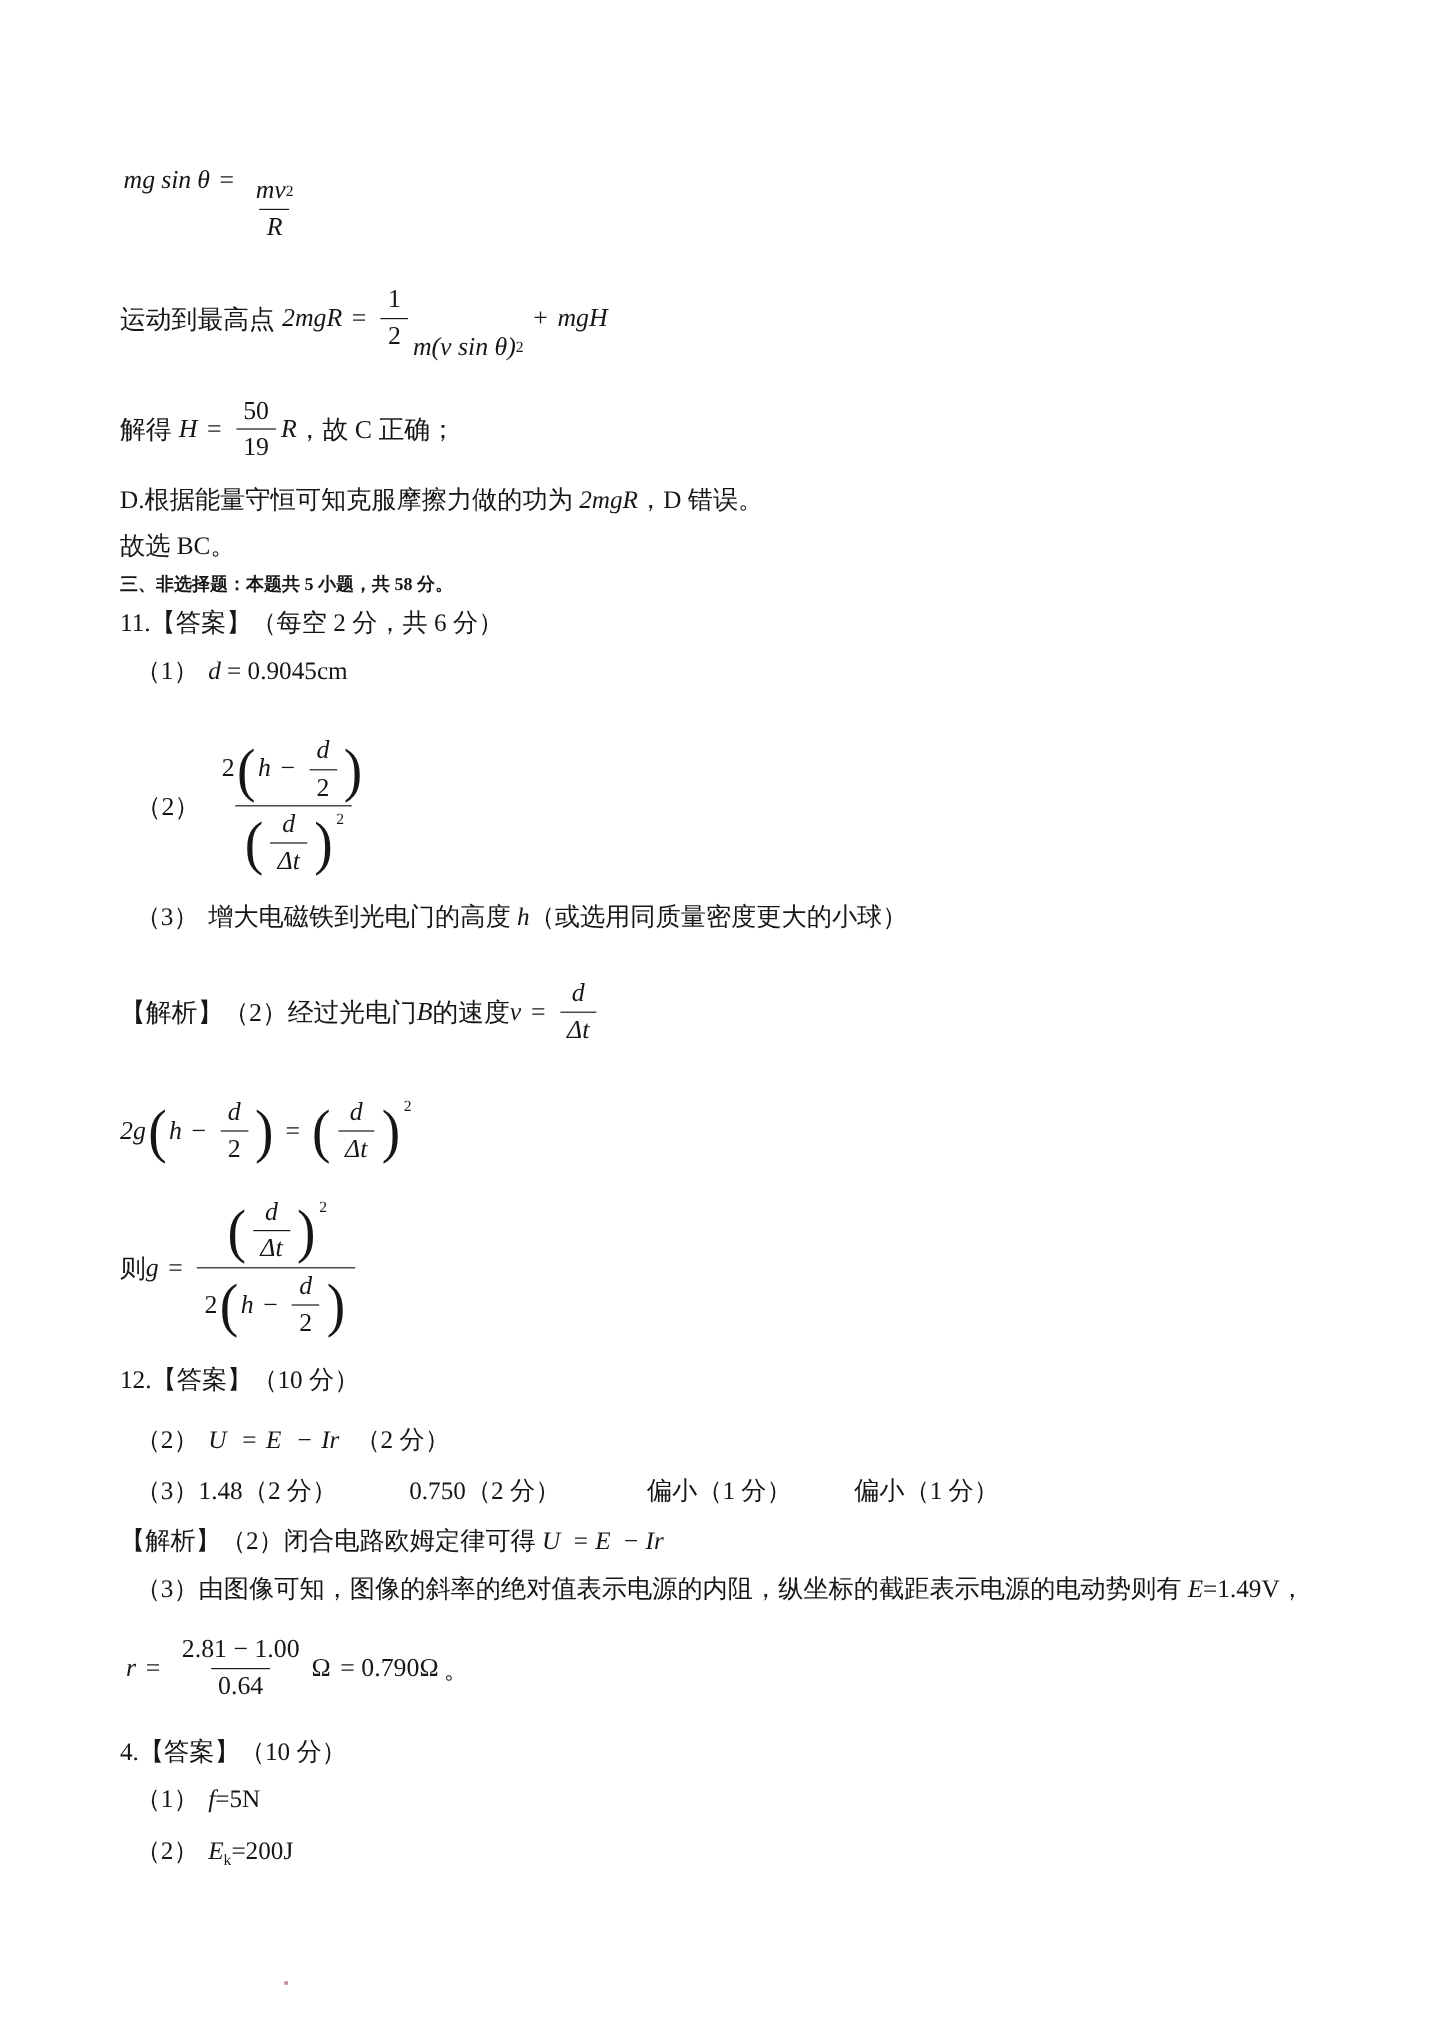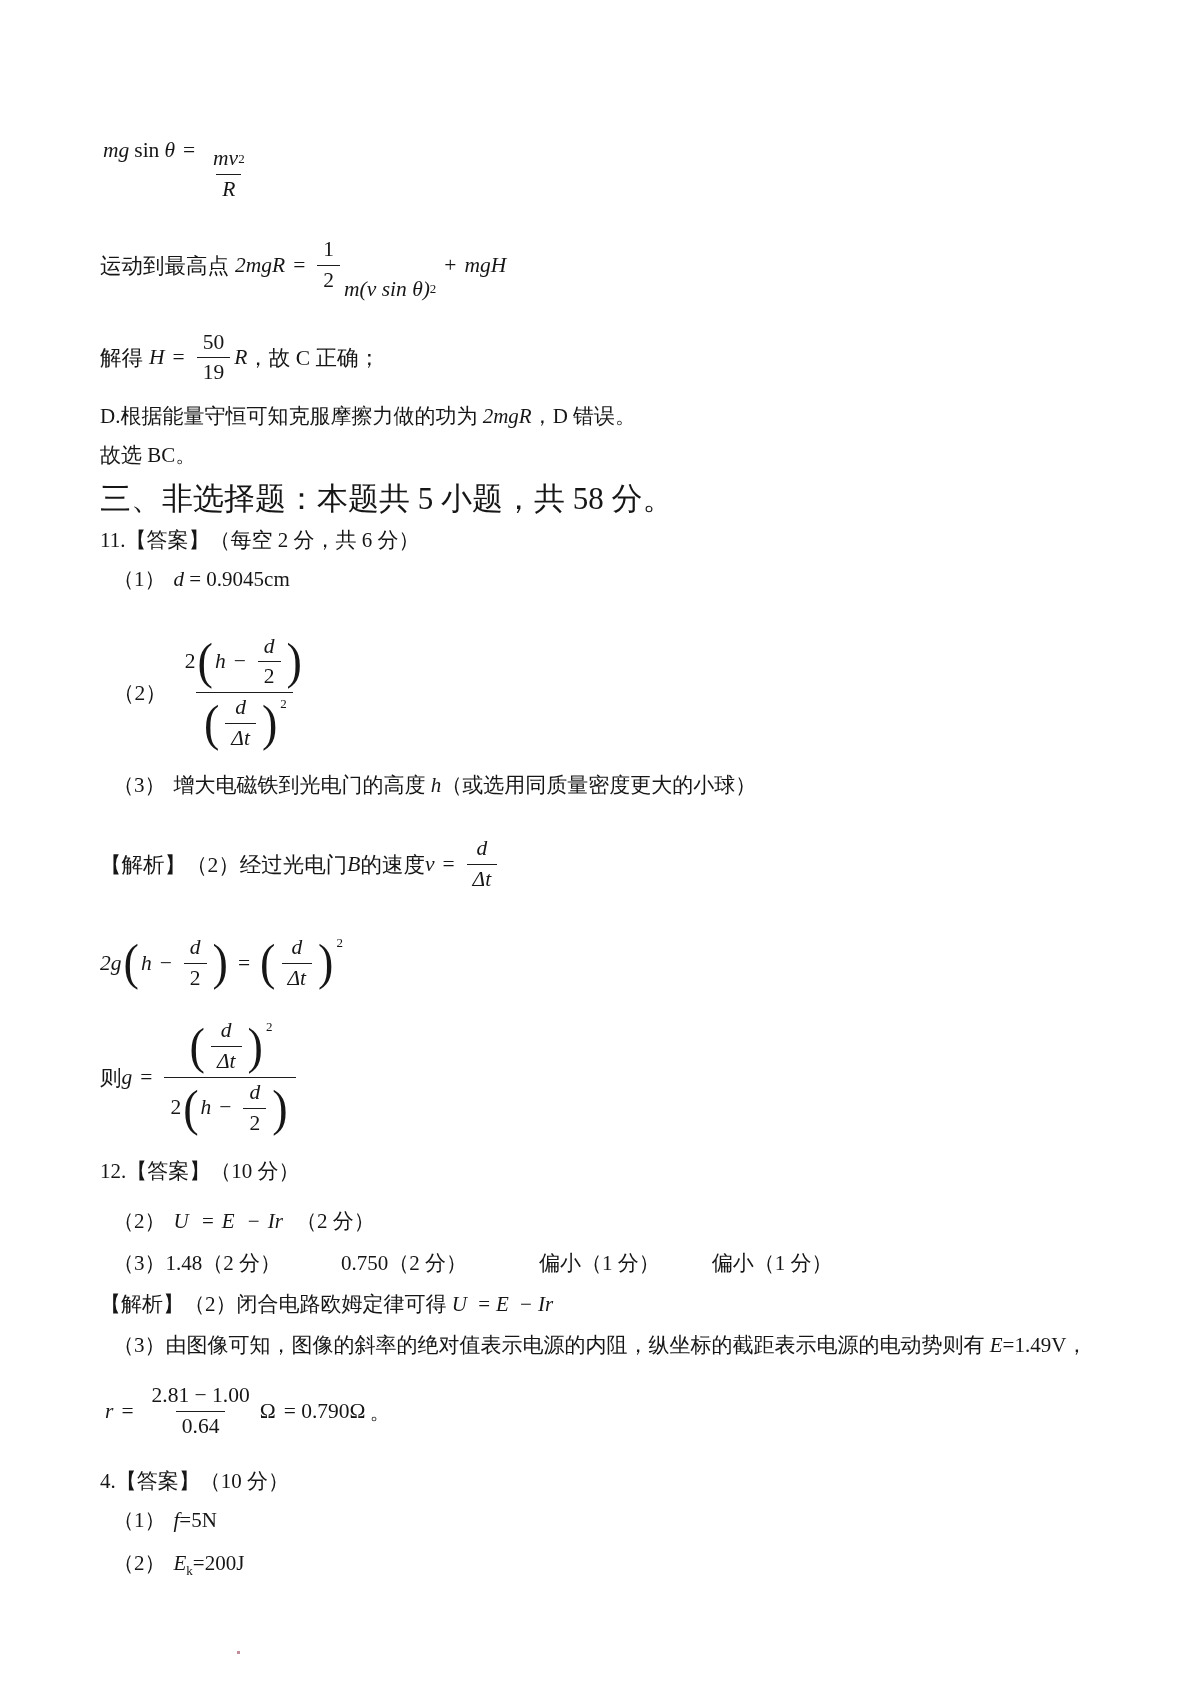--- a/index.html
+++ b/index.html
@@ -5,25 +5,25 @@
   html,body{margin:0;padding:0;}
   body{
     width:1200px;height:1698px;background:#ffffff;color:#161616;
     font-family:"Liberation Serif","DejaVu Serif",serif;
     overflow:hidden;position:relative;
   }
   .content{position:absolute;left:100px;top:0;right:60px;}
   .tline{font-size:21px;line-height:1.3;}
   .fline{display:flex;align-items:center;font-size:21.5px;white-space:nowrap;}
   .it{font-style:italic;}
-  .fn{margin:15px 5px;}
+  .fn{margin:15px 5px;font-style:italic;}
   .op{margin:0 8px;}
   .grp{display:inline-flex;align-items:center;margin-top:48px;}
   .lbl{margin-right:8px;}
-  .heading{font-size:31px;font-weight:normal;line-height:1.3;}
+  .heading{font-size:15px;font-weight:bold;line-height:1.3;}
   sup{font-size:13px;}
   sub{font-size:13px;}
   .frac{display:inline-flex;flex-direction:column;align-items:center;vertical-align:middle;margin:0 4px;line-height:1.2;text-align:center;}
   .frac > .num{display:inline-flex;align-items:center;justify-content:center;padding:0 6px 2px;}
   .frac > .den{display:inline-flex;align-items:center;justify-content:center;border-top:1.4px solid #1c1c1c;padding:2px 6px 0;}
   .bigp{font-size:215%;font-weight:300;line-height:0.85;display:inline-block;transform:scaleY(1.08);margin:0 2px;font-family:"Liberation Serif",serif;}
   .psup{font-size:13px;position:relative;top:-20px;margin-left:1px;}
   .gap70{display:inline-block;width:70px;}
   .gap60{display:inline-block;width:60px;}
   .gap72{display:inline-block;width:72px;}

